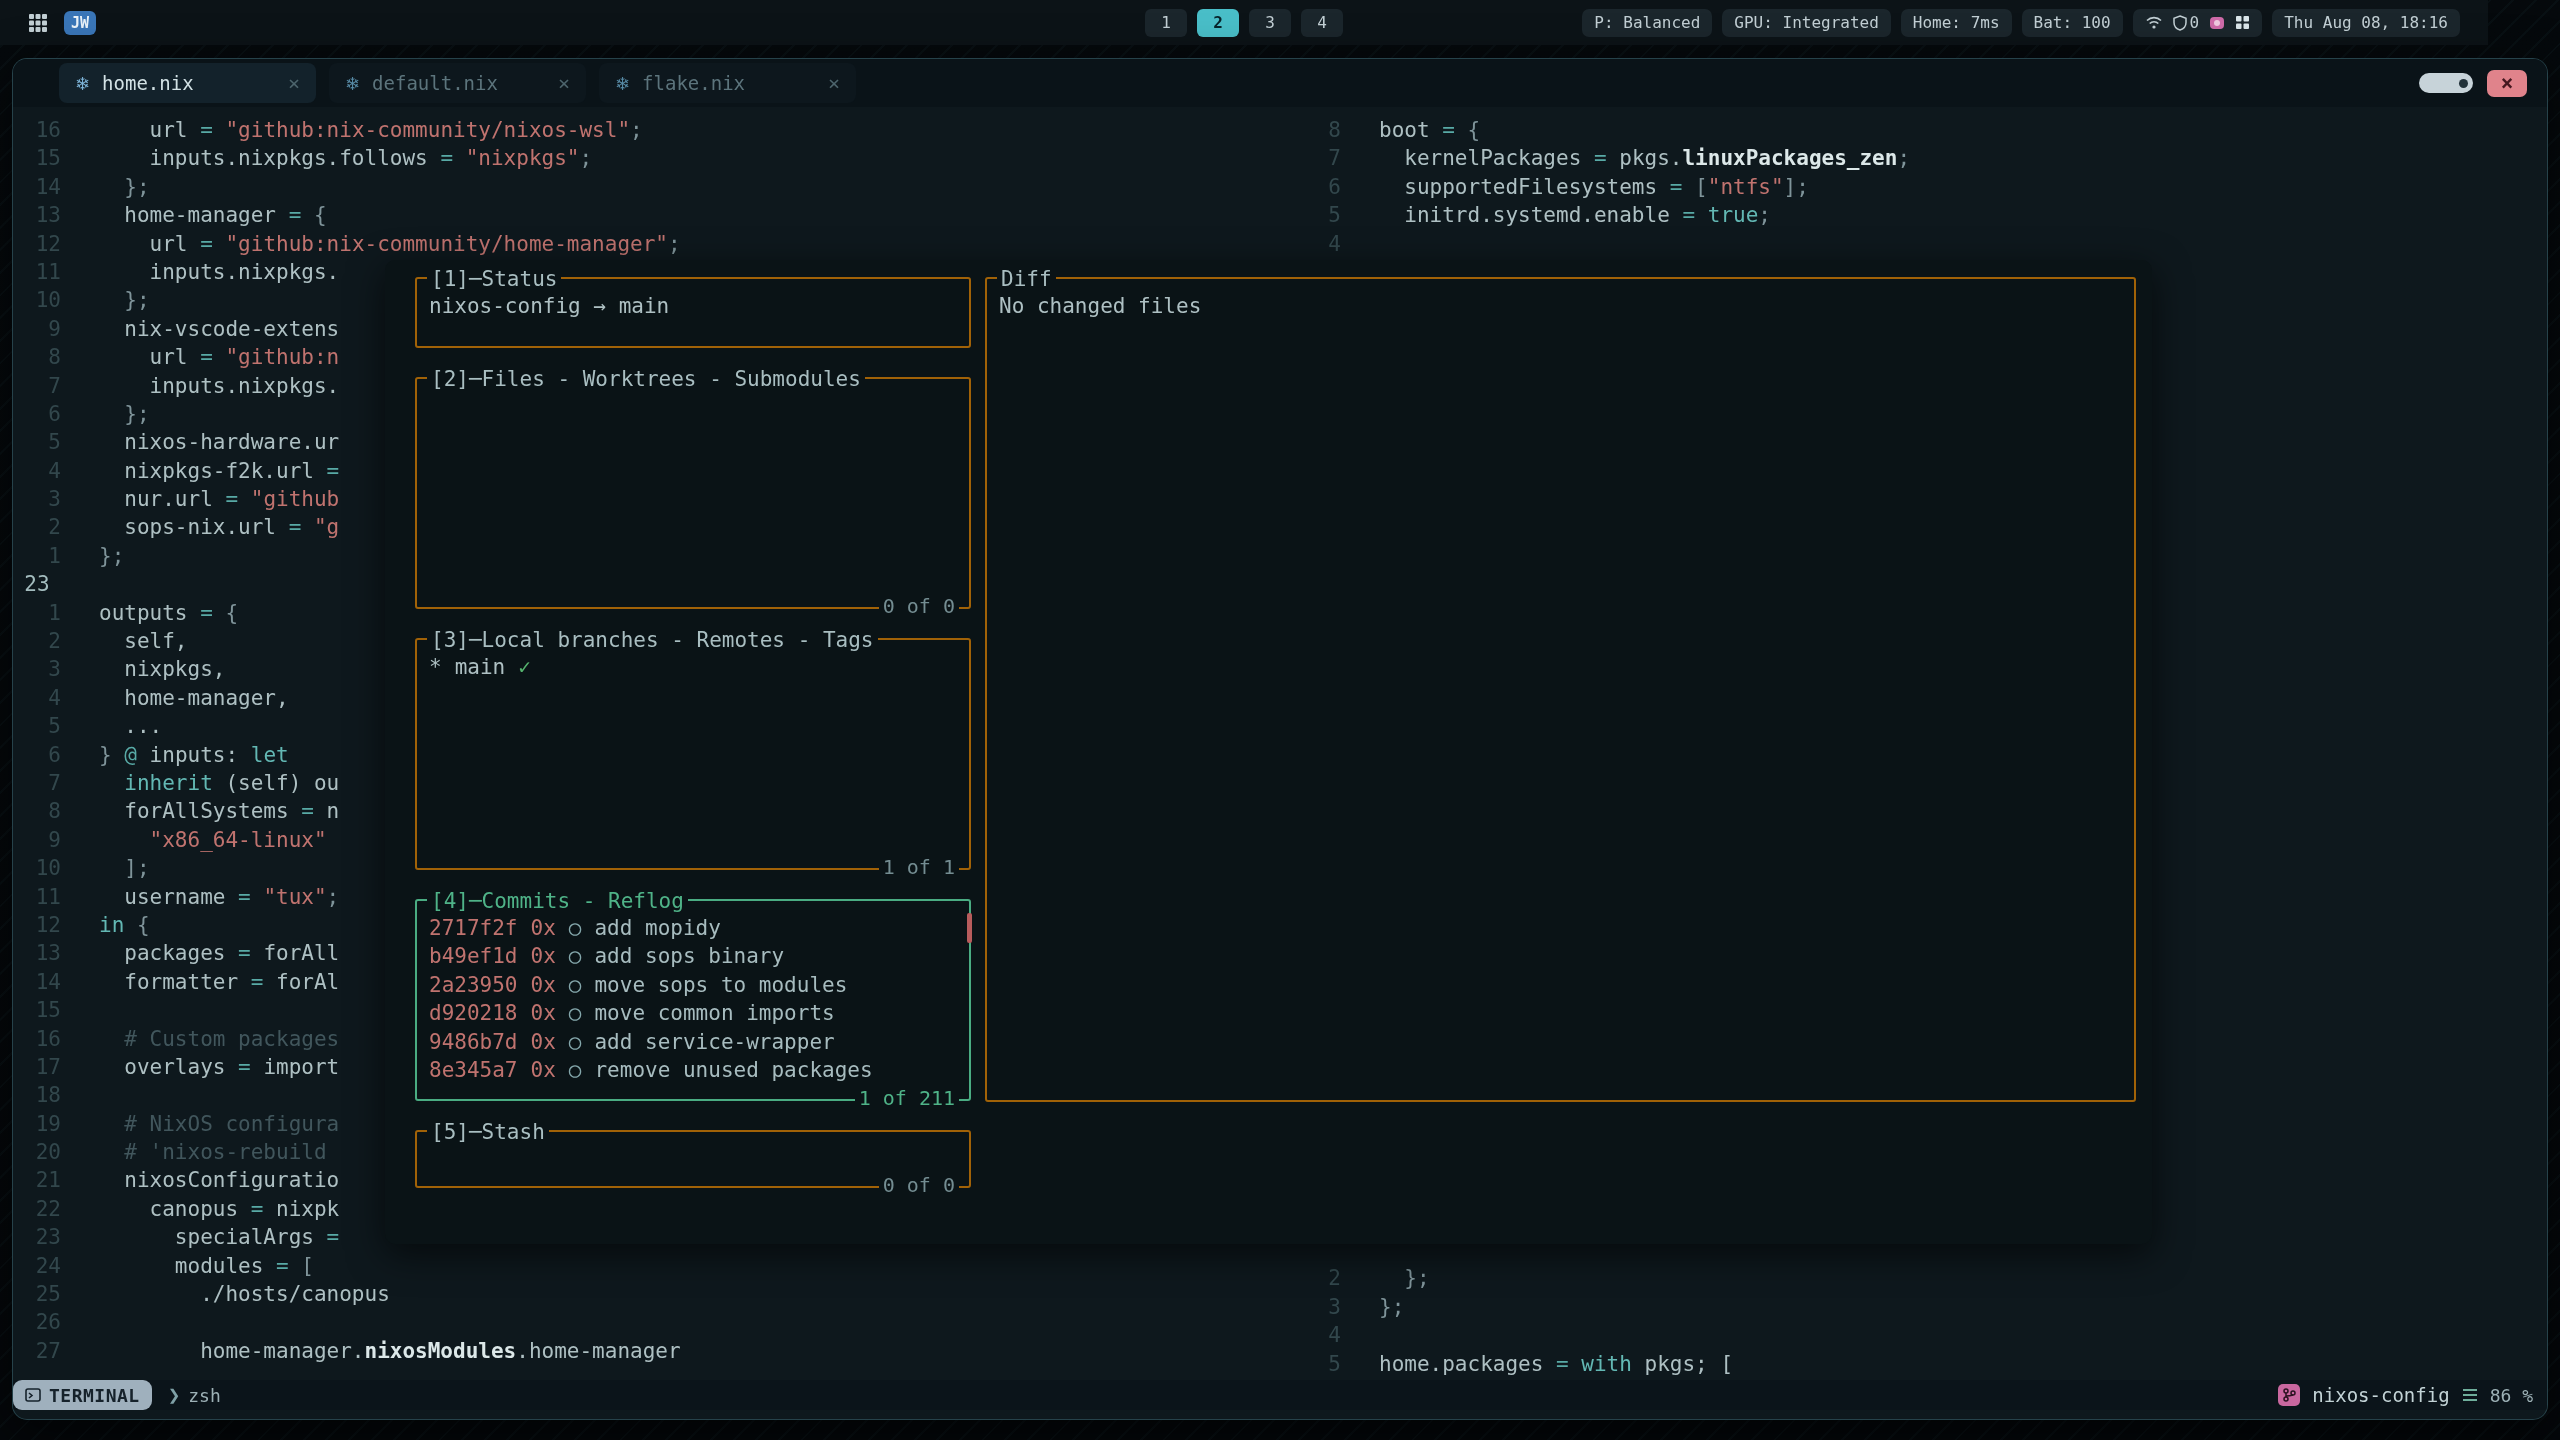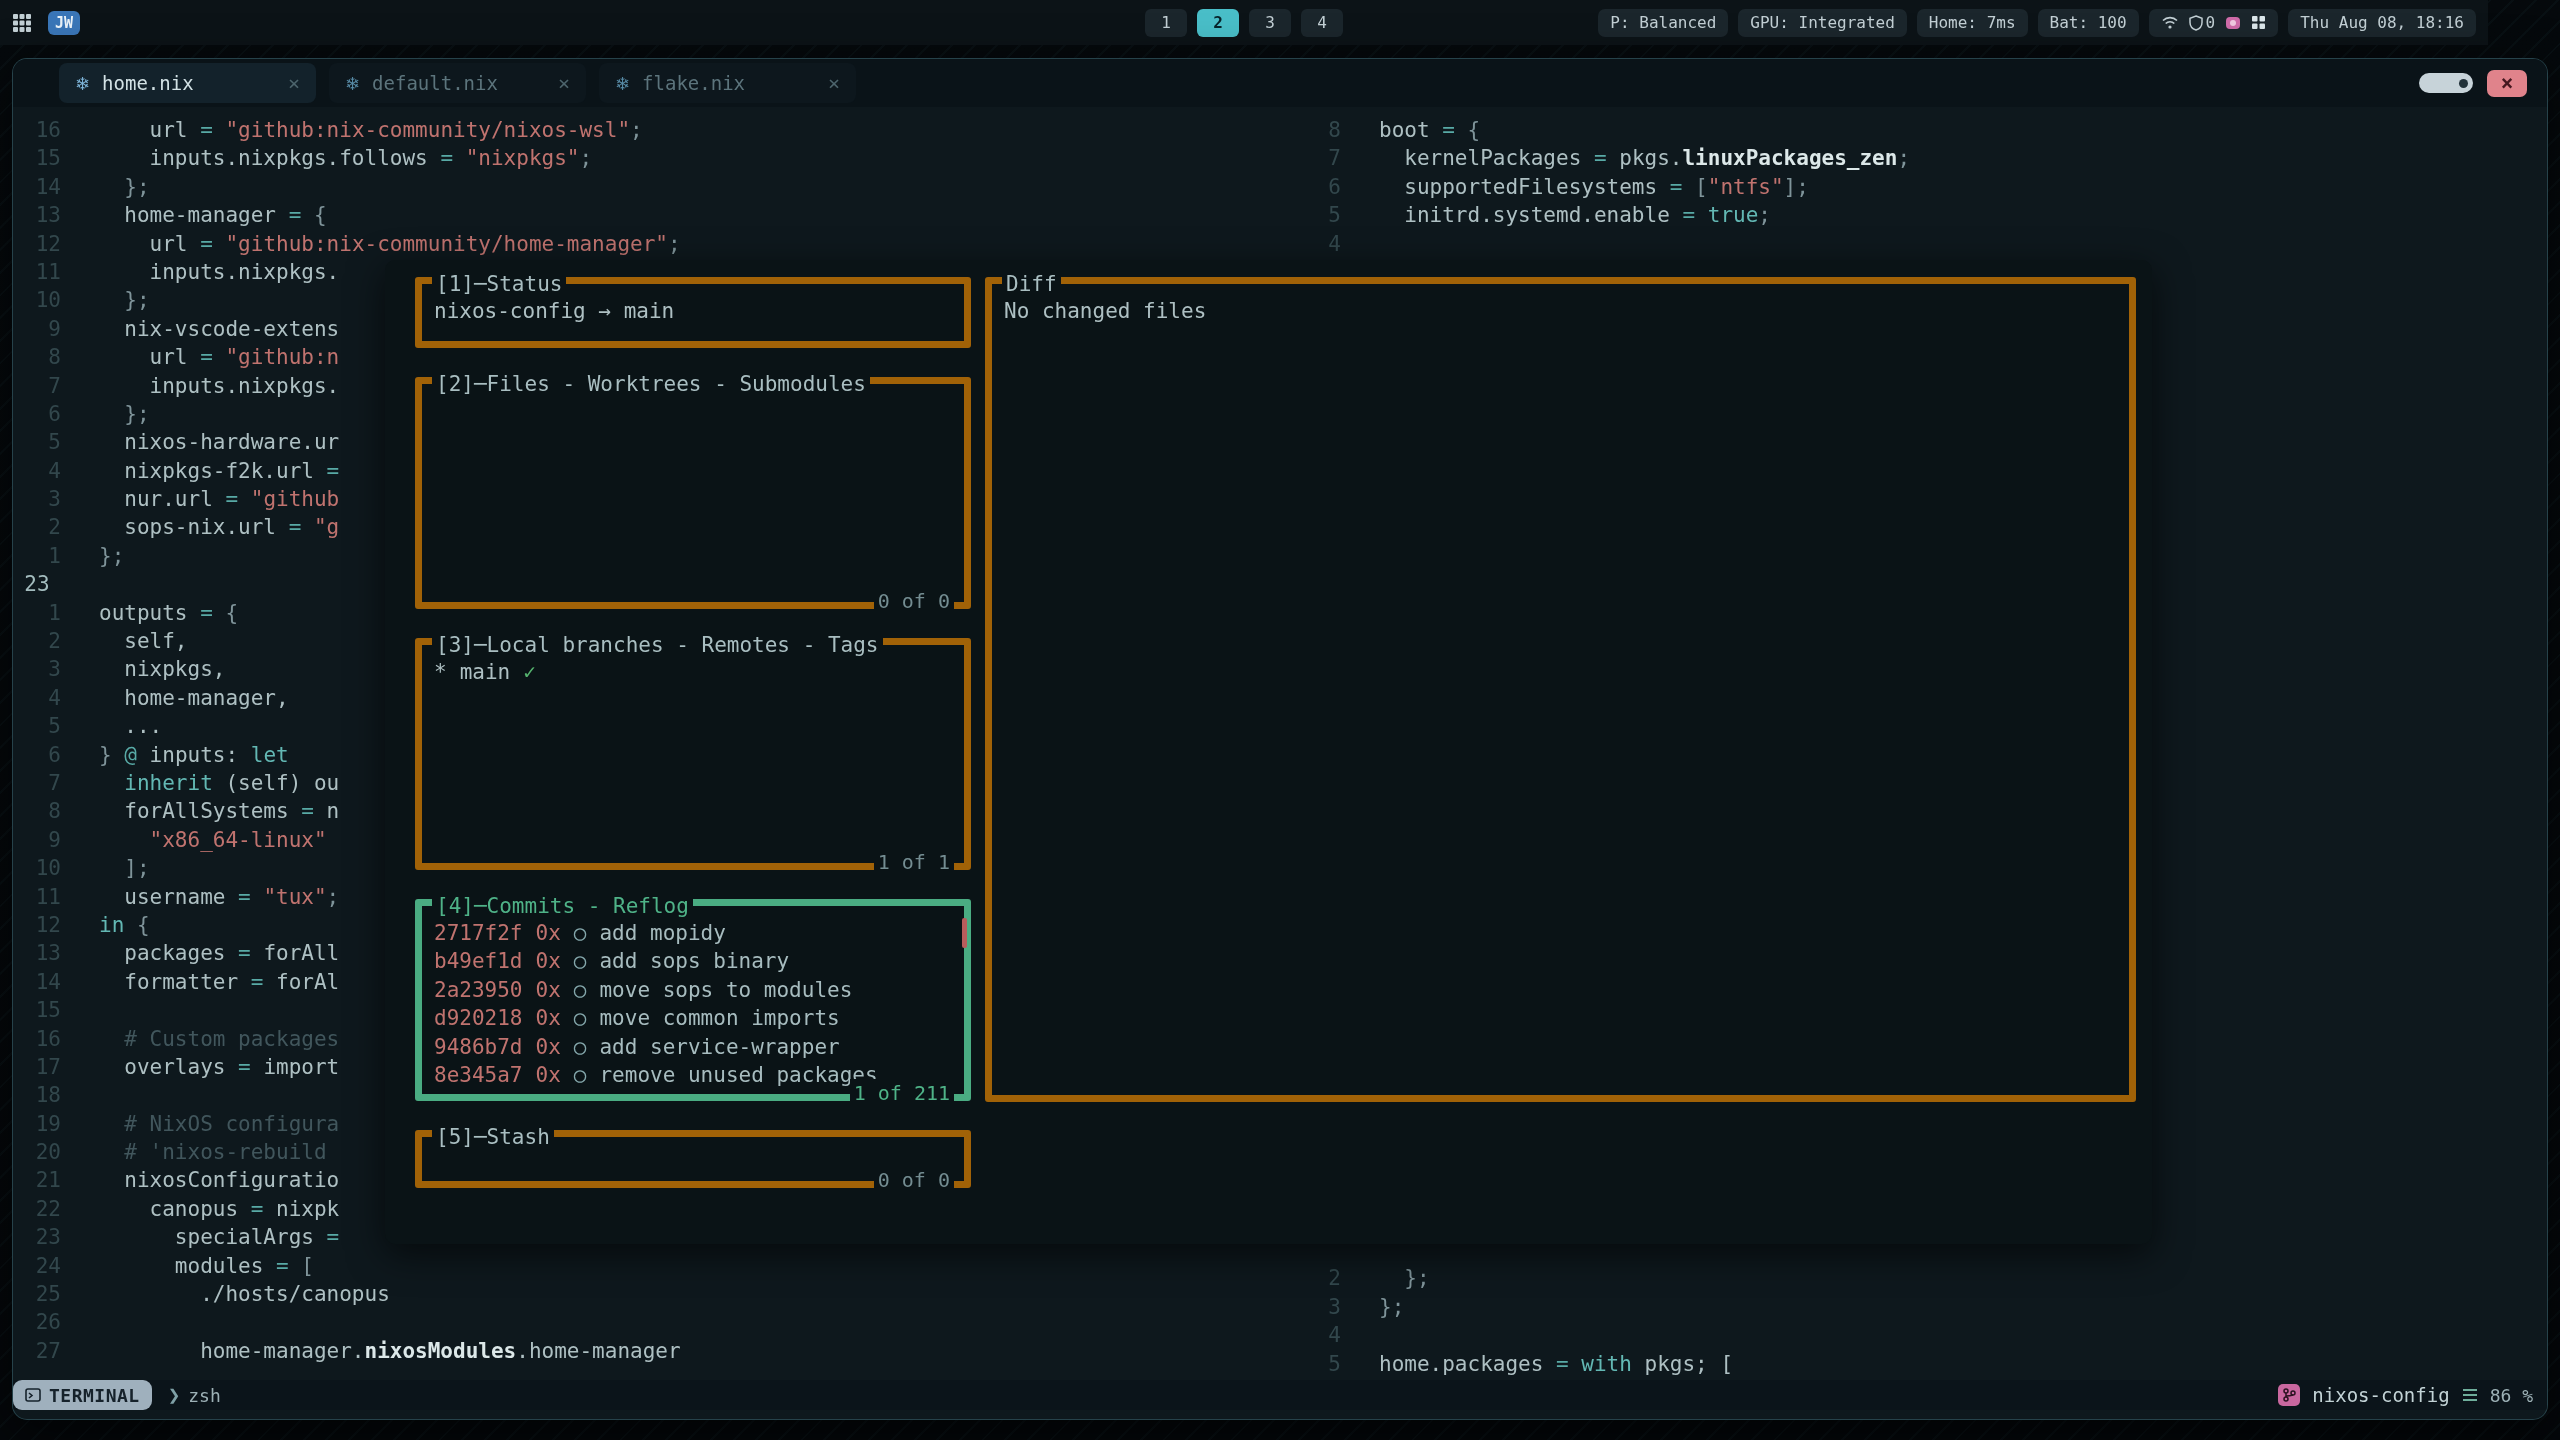--- a/index.html
+++ b/index.html
@@ -3,21 +3,21 @@
 <meta charset="utf-8">
 <style>
   html,body{margin:0;padding:0;width:2560px;height:1440px;overflow:hidden;
     background:#04080a;font-family:"DejaVu Sans Mono","DejaVu Sans",monospace;}
   .desktop{position:absolute;inset:0;
     background:
       repeating-linear-gradient(135deg, rgba(70,140,150,0.05) 0 2px, transparent 2px 16px),
       linear-gradient(#05090c,#04070a);}
   
   .topbar{position:absolute;left:0;top:0;width:2488px;height:45px;background:#0c1317;
-    display:flex;align-items:center;box-sizing:border-box;padding:0 12px;color:#c2cfd4;font-size:16px;gap:12px;}
+    display:flex;align-items:center;box-sizing:border-box;padding:0 28px;color:#c2cfd4;font-size:16px;gap:12px;}
   .tb-left{display:flex;align-items:center;gap:16px;}
   .tb-apps{display:flex;align-items:center;color:#c2cfd4;}
   .tb-user{background:#3a76b8;color:#eaf2f8;border-radius:6px;padding:3px 7px;font-weight:bold;font-size:15px;}
   .tb-ws{position:absolute;left:50%;transform:translateX(-50%);display:flex;gap:10px;}
   .ws{min-width:30px;height:28px;border-radius:6px;background:#1b262c;color:#c2cfd4;
     display:flex;align-items:center;justify-content:center;font-size:16px;padding:0 6px;}
   .ws.active{background:#49bec8;color:#07232a;font-weight:bold;}
   .tb-right{margin-left:auto;display:flex;align-items:center;gap:10px;}
   .tb-chips{display:flex;gap:10px;}
   .chip{background:#1b262c;border-radius:7px;height:28px;display:flex;align-items:center;
@@ -60,21 +60,21 @@
   .tk-d{color:#7f949a;}
   .tk-b{color:#dce8e9;font-weight:bold;}
   .pane .bottom{position:absolute;left:0;right:0;bottom:2px;}
   
   .lazygit{position:absolute;left:372px;top:201px;width:1767px;height:984px;background:#0a1316;
     border-radius:10px;box-shadow:0 10px 36px rgba(0,0,0,0.6);box-sizing:border-box;
     padding:17px 16px 0 30px;font-size:21px;line-height:28.4px;color:#aec0c3;}
   .lg-cols{display:flex;gap:14px;}
   .lg-col-left{width:556px;flex:0 0 556px;}
   .lg-col-right{flex:1;}
-  .lg-panel{position:relative;border:7px solid #a16207;border-radius:3px;box-sizing:border-box;
+  .lg-panel{position:relative;border:2px solid #a16207;border-radius:3px;box-sizing:border-box;
     margin-bottom:29px;}
   .lg-panel.active{border-color:#4aac82;}
   .lg-title{position:absolute;top:-14px;left:10px;background:#0a1316;padding:0 4px;
     color:#a9bec1;white-space:pre;}
   .lg-panel.active .lg-title{color:#4fb388;}
   .lg-count{position:absolute;bottom:-13px;right:10px;background:#0a1316;padding:0 4px;
     color:#748d92;font-size:20px;}
   .lg-panel.active .lg-count{color:#4fb388;}
   .lg-body{padding:13px 12px 0 12px;}
   .lg-text{color:#aec0c3;white-space:pre;}

